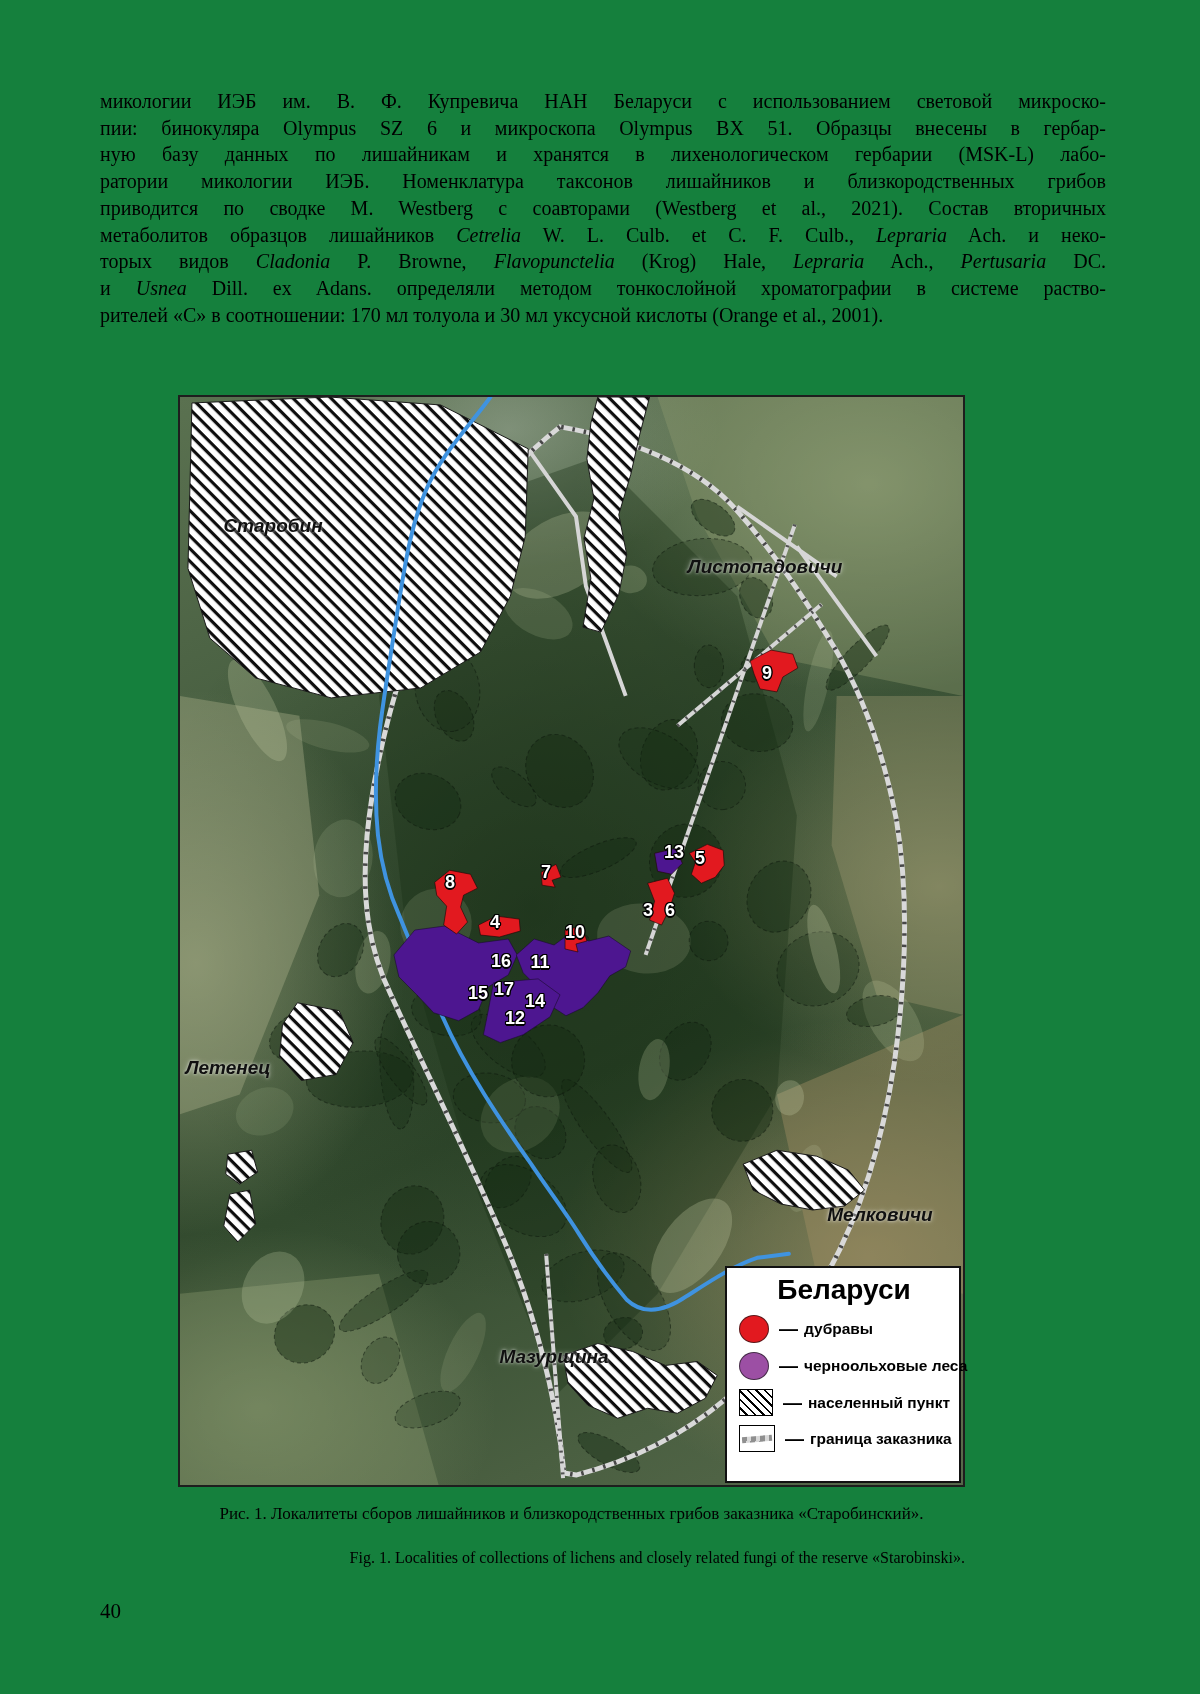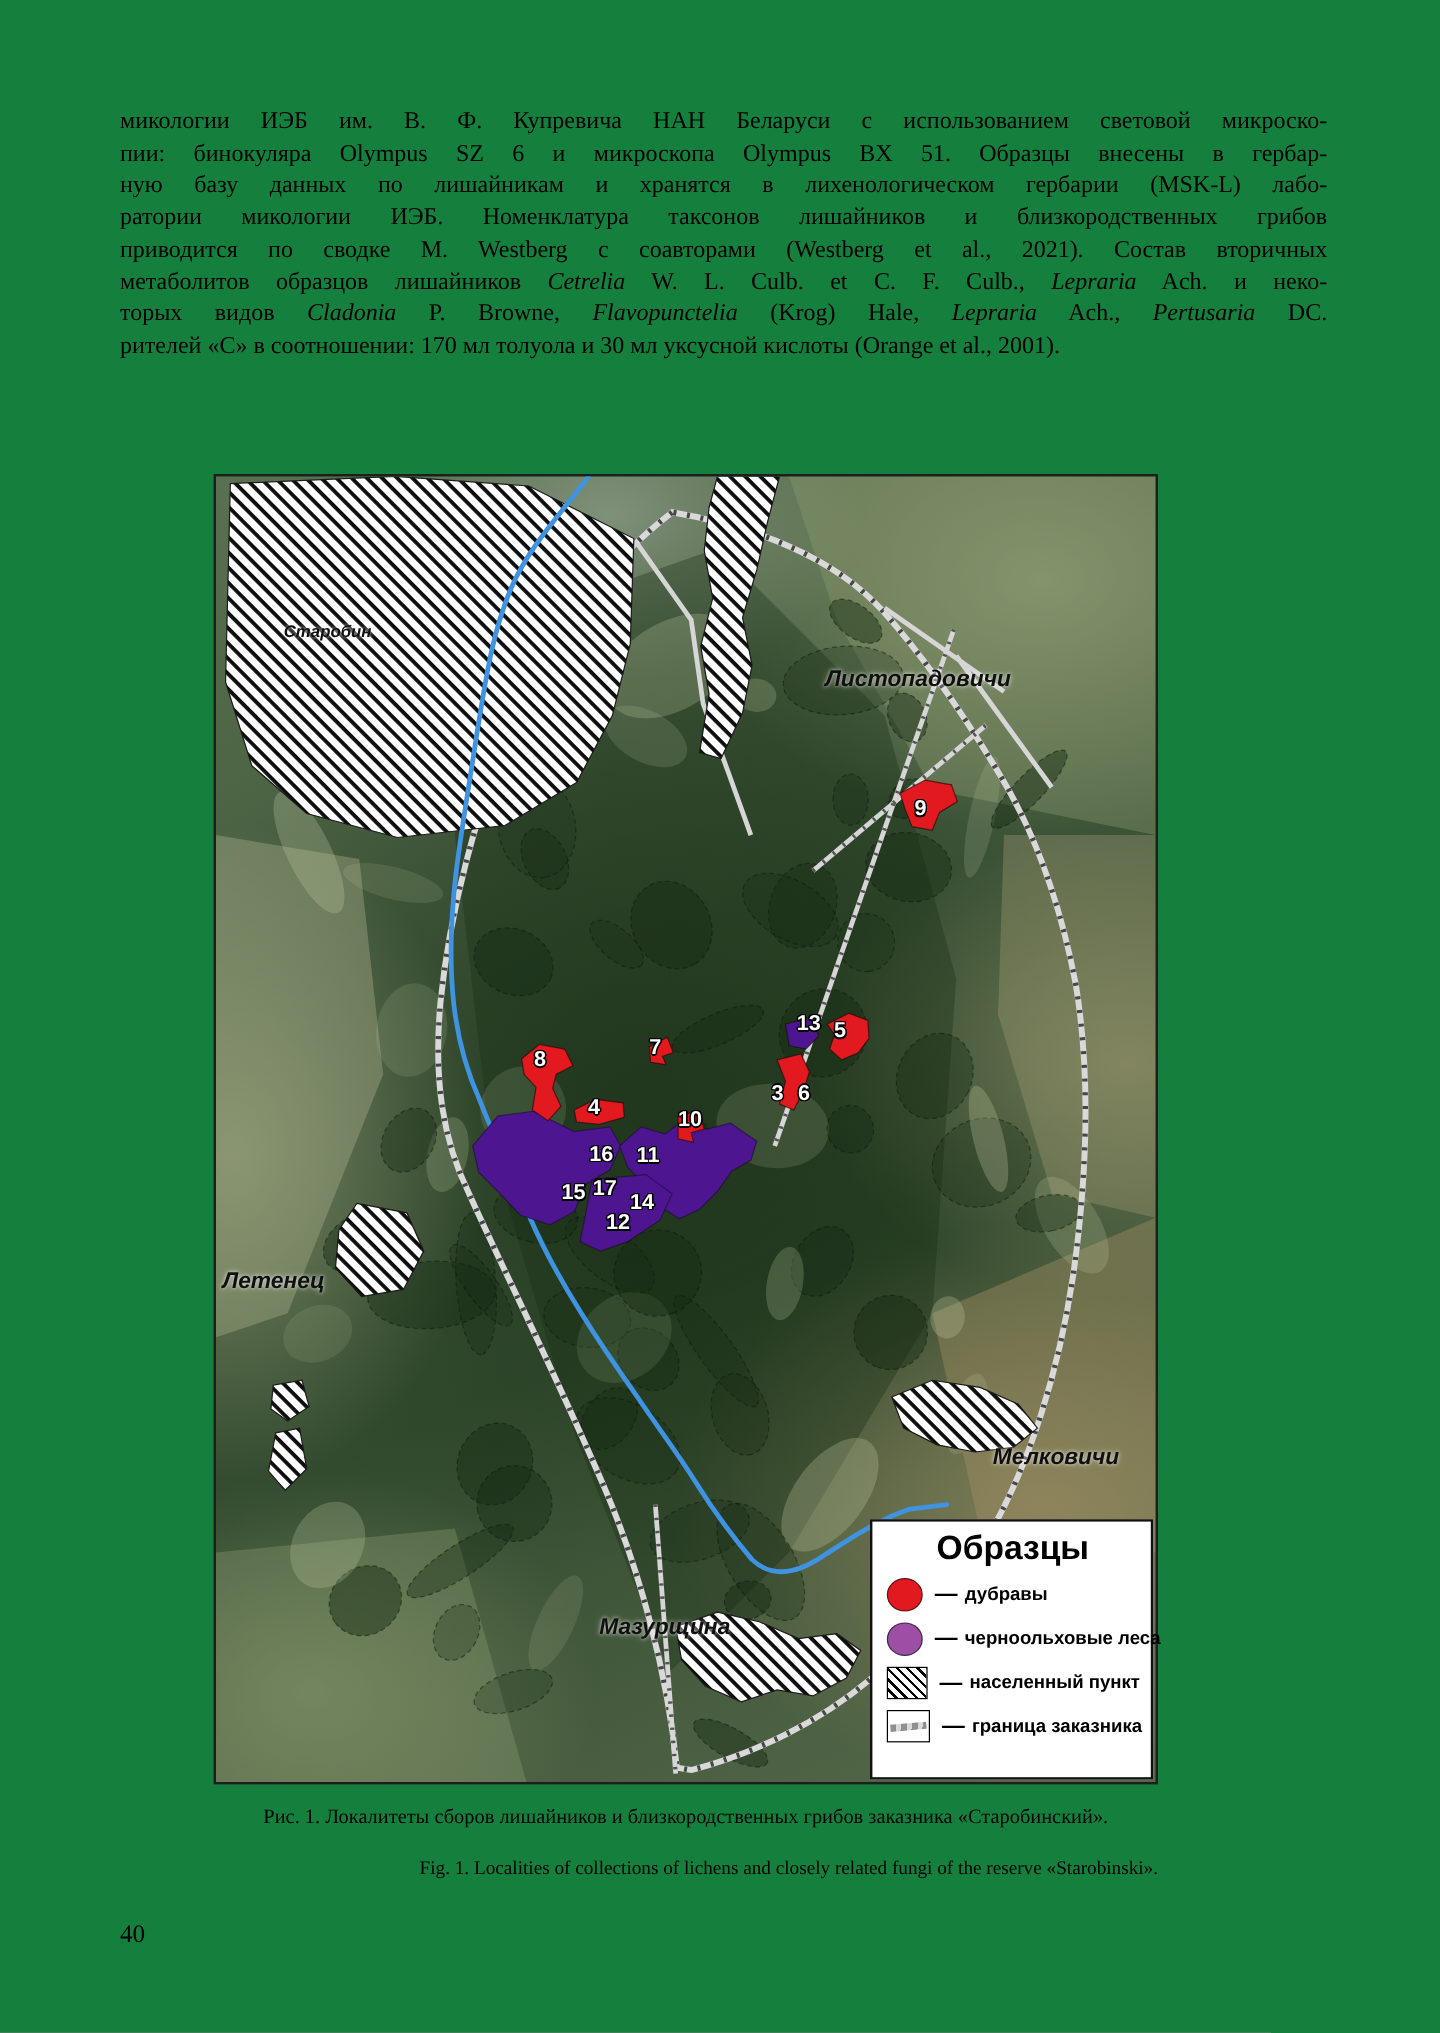--- a/index.html
+++ b/index.html
@@ -61,20 +61,21 @@
 <div class="page">
 
   <div class="body-text" id="bodyText">
       <div class="bt-line"><span>микологии ИЭБ им. В. Ф. Купревича НАН Беларуси с использованием световой микроско-</span></div>
       <div class="bt-line"><span>пии: бинокуляра Olympus SZ 6 и микроскопа Olympus BX 51. Образцы внесены в гербар-</span></div>
       <div class="bt-line"><span>ную базу данных по лишайникам и хранятся в лихенологическом гербарии (MSK-L) лабо-</span></div>
       <div class="bt-line"><span>ратории микологии ИЭБ. Номенклатура таксонов лишайников и близкородственных грибов</span></div>
       <div class="bt-line"><span>приводится по сводке M. Westberg с соавторами (Westberg et al., 2021). Состав вторичных</span></div>
       <div class="bt-line"><span>метаболитов образцов лишайников </span><em>Cetrelia</em><span> W. L. Culb. et C. F. Culb., </span><em>Lepraria</em><span> Ach. и неко-</span></div>
       <div class="bt-line"><span>торых видов </span><em>Cladonia</em><span> P. Browne, </span><em>Flavopunctelia</em><span> (Krog) Hale, </span><em>Lepraria</em><span> Ach., </span><em>Pertusaria</em><span> DC.</span></div>
+      <div class="bt-line"><span>и </span><em>Usnea</em><span> Dill. ex Adans. определяли методом тонкослойной хроматографии в системе раство-</span></div>
       <div class="bt-line last"><span>рителей «С» в соотношении: 170 мл толуола и 30 мл уксусной кислоты (Orange et al., 2001).</span></div>
     </div>
 
   <div class="map" id="map">
     <svg id="mapSvg" viewBox="0 0 787 1092" preserveAspectRatio="none">
       <defs>
         <pattern id="hatch" width="9" height="9" patternUnits="userSpaceOnUse" patternTransform="rotate(45)">
           <rect width="9" height="9" fill="#ffffff"></rect>
           <rect width="9" height="3.2" fill="#0d0d0d"></rect>
         </pattern>
@@ -214,21 +215,21 @@
           <polygon points="300,530 318,521 341,524 342,536 321,542 302,540" fill="#e2191f" stroke="#200808" stroke-width="1" stroke-opacity=".65"></polygon>
           <polygon points="512,458 530,449 546,455 547,470 538,482 524,488 514,479 518,467" fill="#e2191f" stroke="#200808" stroke-width="1" stroke-opacity=".65"></polygon>
           <polygon points="363,477 378,469 383,482 374,485 377,492 364,490" fill="#e2191f" stroke="#200808" stroke-width="1" stroke-opacity=".65"></polygon>
           <polygon points="256,487 271,475 292,479 299,493 285,500 282,512 289,527 278,539 265,530 268,511 258,500" fill="#e2191f" stroke="#200808" stroke-width="1" stroke-opacity=".65"></polygon>
           <polygon points="573,265 594,254 616,258 621,272 606,281 600,296 583,293 577,278" fill="#e2191f" stroke="#200808" stroke-width="1" stroke-opacity=".65"></polygon>
           <polygon points="387,535 404,531 409,546 398,549 400,557 387,554" fill="#e2191f" stroke="#200808" stroke-width="1" stroke-opacity=".65"></polygon>
         </g>
     </svg>
 
     <div class="overlay" id="placeLabels">
-        <div class="place-label" style="left: 93px; top: 129px; font-size: 14px;">Старобин</div>
+        <div class="place-label" style="left: 93px; top: 129px; font-size: 19px;">Старобин</div>
         <div class="place-label" style="left: 585px; top: 170px;">Листопадовичи</div>
         <div class="place-label" style="left: 48px; top: 671px;">Летенец</div>
         <div class="place-label" style="left: 700px; top: 818px;">Мелковичи</div>
         <div class="place-label" style="left: 374px; top: 960px;">Мазурщина</div>
       </div>
     <div class="overlay" id="markerLabels">
         <div class="marker-label" style="left: 468px; top: 515px;">3</div>
         <div class="marker-label" style="left: 315px; top: 527px;">4</div>
         <div class="marker-label" style="left: 520px; top: 463px;">5</div>
         <div class="marker-label" style="left: 490px; top: 515px;">6</div>
@@ -239,21 +240,21 @@
         <div class="marker-label" style="left: 360px; top: 567px;">11</div>
         <div class="marker-label" style="left: 335px; top: 623px;">12</div>
         <div class="marker-label" style="left: 494px; top: 457px;">13</div>
         <div class="marker-label" style="left: 355px; top: 606px;">14</div>
         <div class="marker-label" style="left: 298px; top: 598px;">15</div>
         <div class="marker-label" style="left: 321px; top: 566px;">16</div>
         <div class="marker-label" style="left: 324px; top: 594px;">17</div>
       </div>
 
     <div class="legend">
-      <div class="legend-title">Образцы</div>
+      <div class="legend-title">Беларуси</div>
       <div id="legendItems">
           <div class="legend-item">
             <span class="sw sw-circle" style="background: rgb(226, 25, 31);"></span>
             <span class="legend-dash">—</span>
             <span class="legend-label">дубравы</span>
           </div>
           <div class="legend-item">
             <span class="sw sw-circle" style="background: rgb(156, 79, 164);"></span>
             <span class="legend-dash">—</span>
             <span class="legend-label">черноольховые леса</span>

